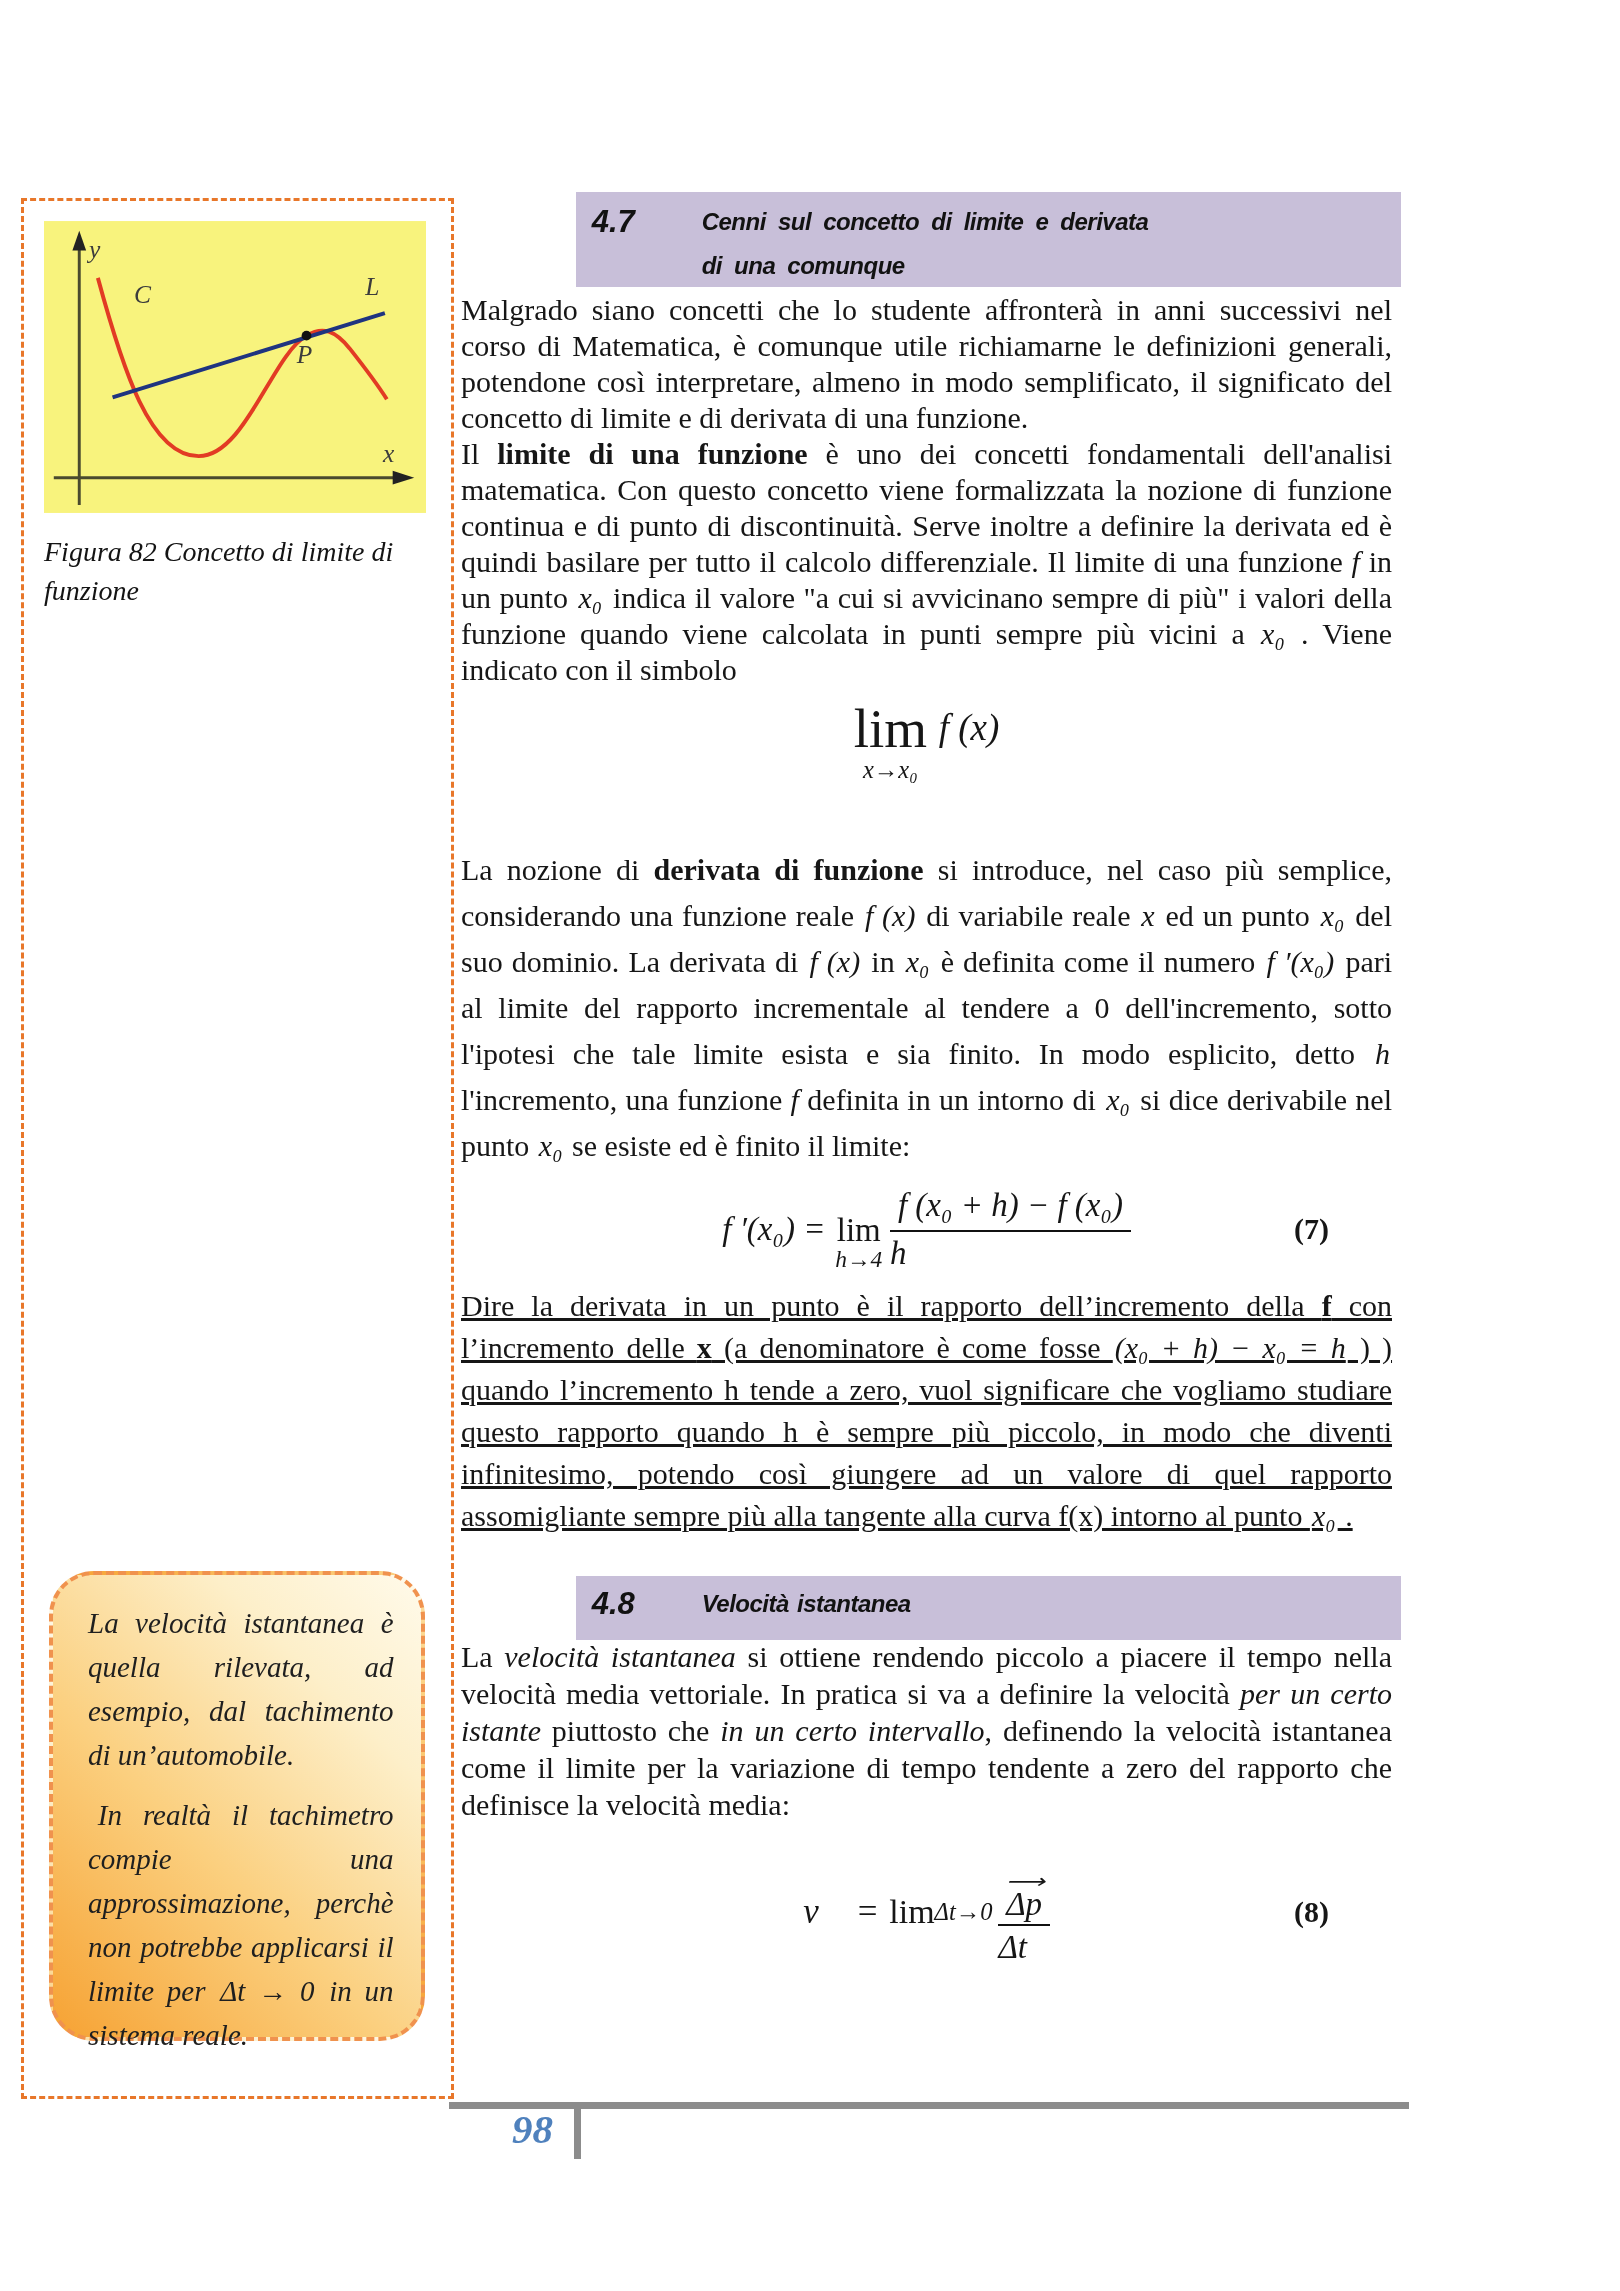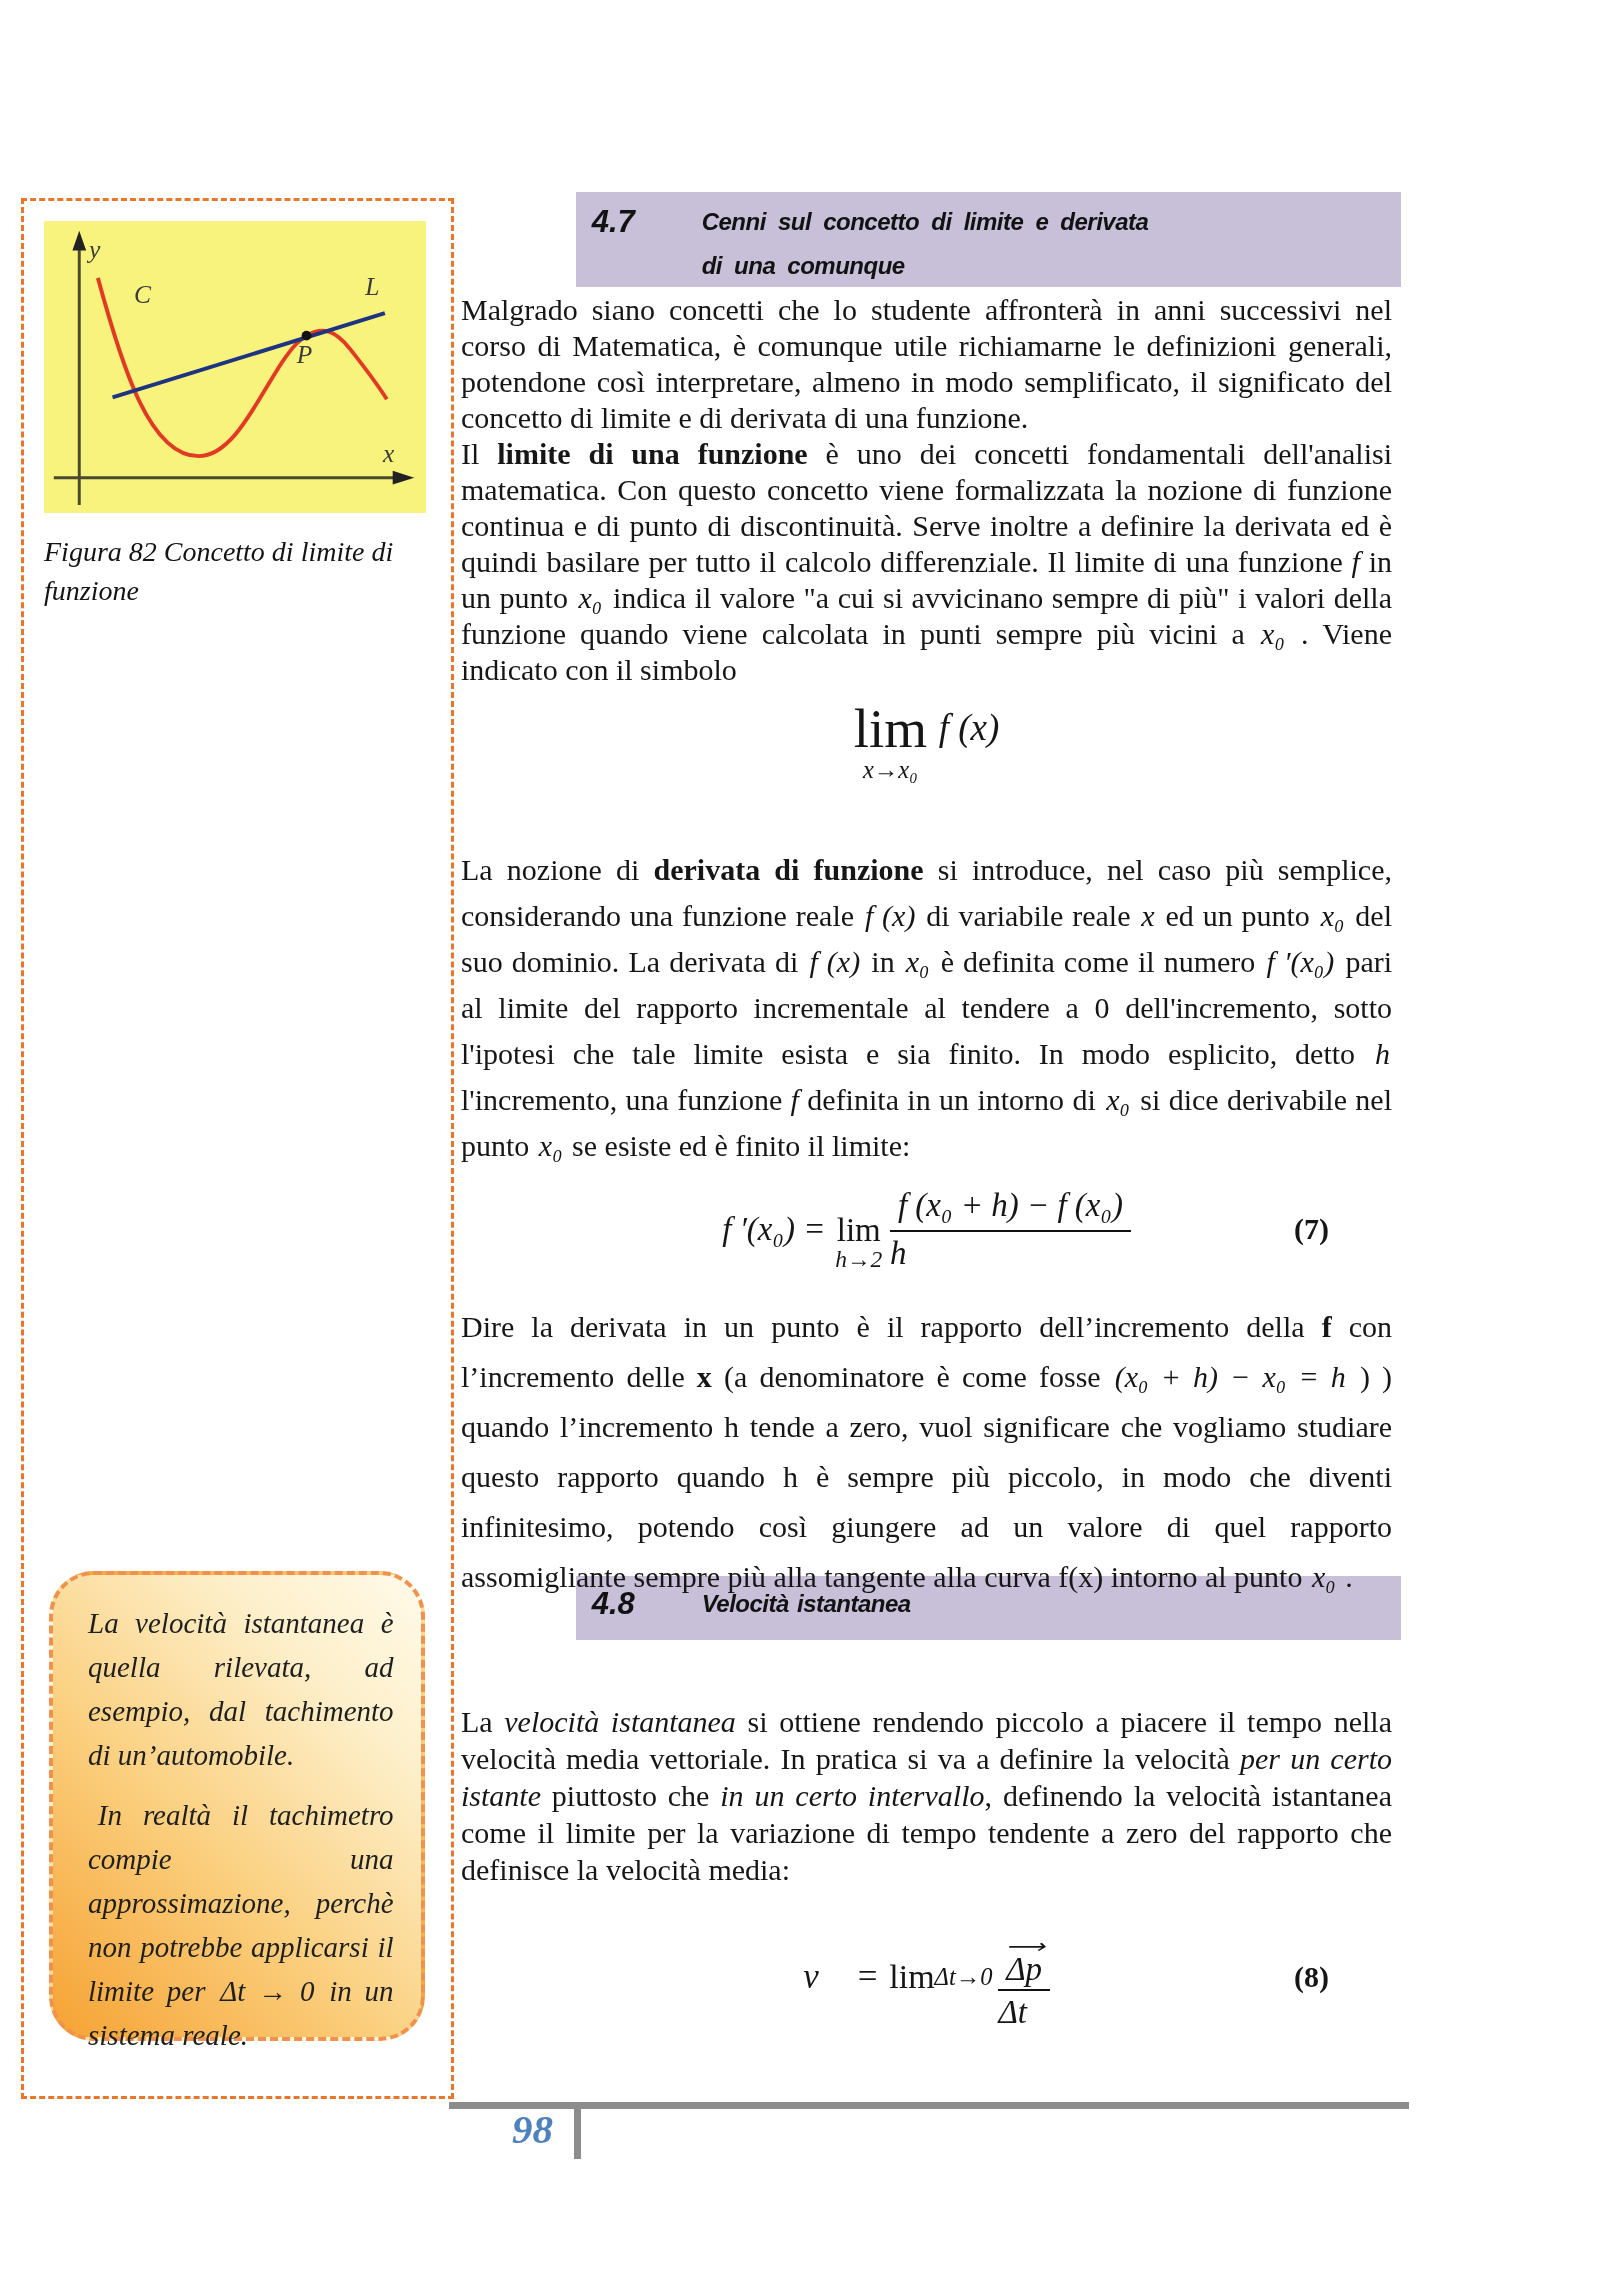--- a/index.html
+++ b/index.html
@@ -33,21 +33,21 @@
   .sec-title{font-size:24px;line-height:44px;word-spacing:5.9px;letter-spacing:-0.5px;}
   .sec48 .sec-title{word-spacing:2px;}
 
   
   .column{position:absolute;left:461px;top:292px;width:931px;
         font-size:30px;text-align:justify;color:#161616;}
   .para{margin:0;}
   .p1{line-height:36px;}
   .p2{line-height:36px;}
   .p3{line-height:46px;margin-top:43px;}
-  .p4{line-height:50px;margin-top:26px;}
+  .p4{line-height:42px;margin-top:9px;text-decoration:underline;}
   .p5{line-height:37px;margin-top:101px;}
   .seg{ }
   .seg-b{font-weight:bold;}
   .seg-i{font-style:italic;}
   .seg-m{font-style:italic;padding:0 2px;}
 
   
   .formula-lim{display:flex;justify-content:center;align-items:flex-start;
         margin:13.7px 0 0;height:102px;text-align:left;}
   .dl-stack{display:inline-flex;flex-direction:column;align-items:center;}
@@ -145,21 +145,21 @@
       <span class="dl-body">f (x)</span>
     </div>
 
     <p class="para p3"><span class="seg">La nozione di </span><span class="seg-b">derivata di funzione</span><span class="seg"> si introduce, nel caso più semplice, considerando una funzione reale </span><span class="seg-m">f (x)</span><span class="seg"> di variabile reale </span><span class="seg-m">x</span><span class="seg"> ed un punto </span><span class="seg-m">x₀</span><span class="seg"> del suo dominio. La derivata di </span><span class="seg-m">f (x)</span><span class="seg"> in </span><span class="seg-m">x₀</span><span class="seg"> è definita come il numero </span><span class="seg-m">f ′(x₀)</span><span class="seg"> pari al limite del rapporto incrementale al tendere a 0 dell'incremento, sotto l'ipotesi che tale limite esista e sia finito. In modo esplicito, detto </span><span class="seg-m">h</span><span class="seg"> l'incremento, una funzione </span><span class="seg-i">f</span><span class="seg"> definita in un intorno di </span><span class="seg-m">x₀</span><span class="seg"> si dice derivabile nel punto </span><span class="seg-m">x₀</span><span class="seg"> se esiste ed è finito il limite:</span></p>
 
     <div class="formula-row f7">
       <div class="f7-content">
         <span class="f7-lhs">f ′(x₀) =</span>
         <span class="f7-lim">
           <span class="f7-limword">lim</span>
-          <span class="f7-sub">h→2</span>
+          <span class="f7-sub">h→4</span>
         </span>
         <span class="frac">
           <span class="frac-num">f (x₀ + h) − f (x₀)</span>
           <span class="frac-den">h</span>
         </span>
       </div>
       <span class="f-tag">(7)</span>
     </div>
 
     <p class="para p4"><span class="seg">Dire la derivata in un punto è il rapporto dell’incremento della </span><span class="seg-b">f</span><span class="seg"> con l’incremento delle </span><span class="seg-b">x</span><span class="seg"> (a denominatore è come fosse </span><span class="seg-m">(x₀ + h) − x₀ = h</span><span class="seg"> ) ) quando l’incremento h tende a zero, vuol significare che vogliamo studiare questo rapporto quando h è sempre più piccolo, in modo che diventi infinitesimo, potendo così giungere ad un valore di quel rapporto assomigliante sempre più alla tangente alla curva f(x) intorno al punto </span><span class="seg-m">x₀</span><span class="seg"> .</span></p>

